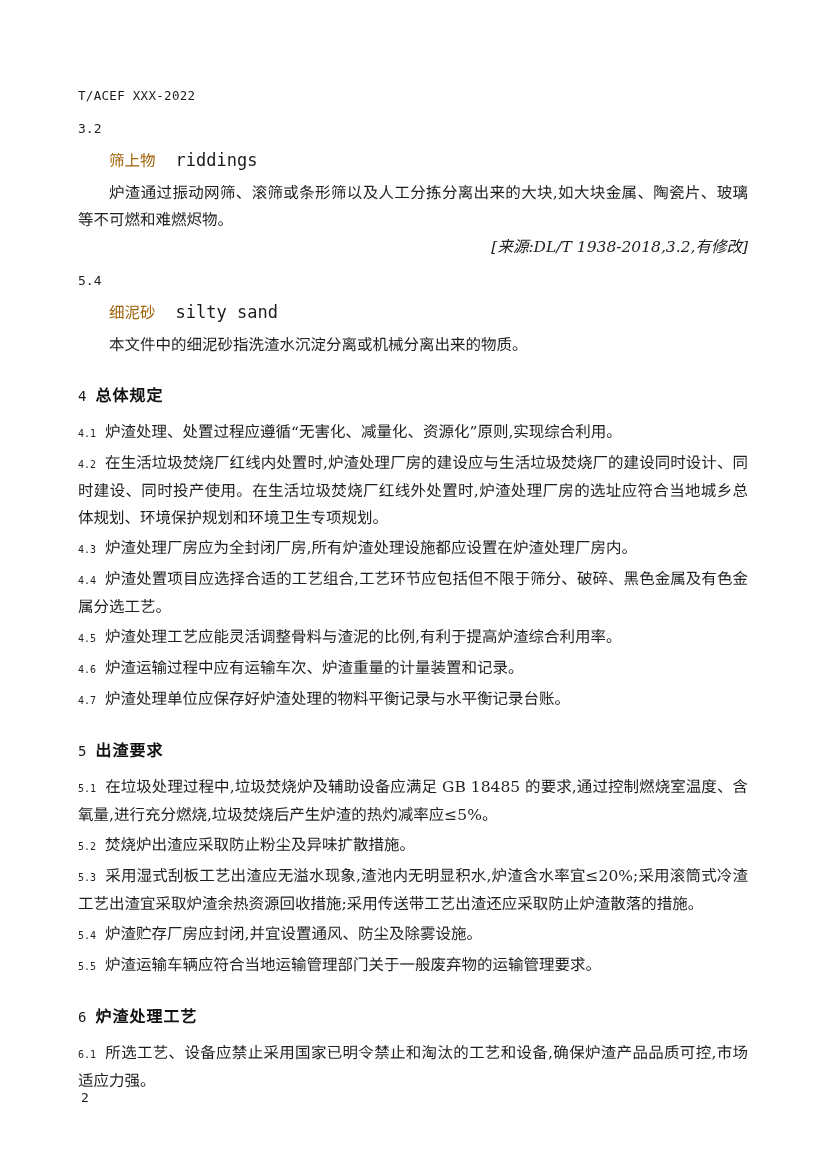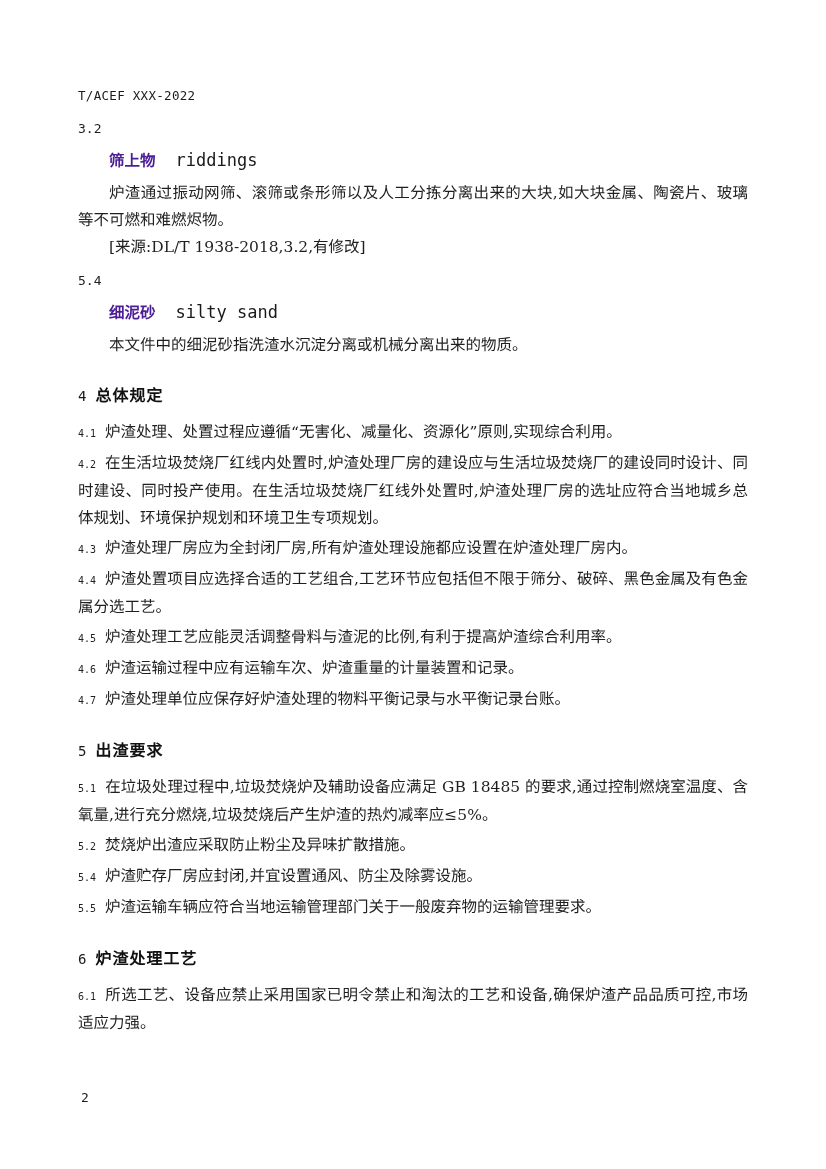--- a/index.html
+++ b/index.html
@@ -30,34 +30,34 @@
   }
   p { margin: 0; line-height: 27px; text-align: justify; }
   .clause-num {
     font-family: "DejaVu Sans Mono", "Liberation Mono", monospace;
     font-size: 13px;
     margin-top: 6px;
     text-align: left;
   }
   .term { margin-top: 5px; text-align: left; }
   .term-zh {
-    font-weight: bold;
+    font-weight: normal;
     font-family: "DejaVu Sans", "Liberation Sans", sans-serif;
-    color: #4c1d95;
+    color: #a16207;
     padding-left: 31px;
   }
   .term-en {
     font-family: "DejaVu Sans Mono", "Liberation Mono", monospace;
     font-size: 17px;
     margin-left: 20px;
     color: #1a1a1a;
   }
   .body-para { margin-top: 5px; }
   .indent { text-indent: 31px; }
-  .src-line { margin-top: 0; padding-left: 31px; text-align: left; }
+  .src-line { margin-top: 0; padding-left: 31px; text-align: right; font-style: italic; }
   h2.sec {
     margin: 23px 0 9px 0;
     line-height: 27px;
     font-size: 16px;
     font-weight: normal;
   }
   h2.sec .num {
     font-family: "DejaVu Sans Mono", "Liberation Mono", monospace;
     font-size: 14px;
     margin-right: 9px;
@@ -108,20 +108,21 @@
   <p class="item"><span class="cnum">4.3</span><span>炉渣处理厂房应为全封闭厂房,所有炉渣处理设施都应设置在炉渣处理厂房内。</span></p>
   <p class="item"><span class="cnum">4.4</span><span>炉渣处置项目应选择合适的工艺组合,工艺环节应包括但不限于筛分、破碎、黑色金属及有色金属分选工艺。</span></p>
   <p class="item"><span class="cnum">4.5</span><span>炉渣处理工艺应能灵活调整骨料与渣泥的比例,有利于提高炉渣综合利用率。</span></p>
   <p class="item"><span class="cnum">4.6</span><span>炉渣运输过程中应有运输车次、炉渣重量的计量装置和记录。</span></p>
   <p class="item"><span class="cnum">4.7</span><span>炉渣处理单位应保存好炉渣处理的物料平衡记录与水平衡记录台账。</span></p>
 
   <h2 class="sec"><span class="num">5</span><span class="title">出渣要求</span></h2>
 
   <p class="item"><span class="cnum">5.1</span><span>在垃圾处理过程中,垃圾焚烧炉及辅助设备应满足 GB 18485 的要求,通过控制燃烧室温度、含氧量,进行充分燃烧,垃圾焚烧后产生炉渣的热灼减率应≤5%。</span></p>
   <p class="item"><span class="cnum">5.2</span><span>焚烧炉出渣应采取防止粉尘及异味扩散措施。</span></p>
+  <p class="item"><span class="cnum">5.3</span><span>采用湿式刮板工艺出渣应无溢水现象,渣池内无明显积水,炉渣含水率宜≤20%;采用滚筒式冷渣工艺出渣宜采取炉渣余热资源回收措施;采用传送带工艺出渣还应采取防止炉渣散落的措施。</span></p>
   <p class="item"><span class="cnum">5.4</span><span>炉渣贮存厂房应封闭,并宜设置通风、防尘及除雾设施。</span></p>
   <p class="item"><span class="cnum">5.5</span><span>炉渣运输车辆应符合当地运输管理部门关于一般废弃物的运输管理要求。</span></p>
 
   <h2 class="sec"><span class="num">6</span><span class="title">炉渣处理工艺</span></h2>
 
   <p class="item"><span class="cnum">6.1</span><span>所选工艺、设备应禁止采用国家已明令禁止和淘汰的工艺和设备,确保炉渣产品品质可控,市场适应力强。</span></p>
 
   <div class="footer-page-num">2</div>
 </div>
 

